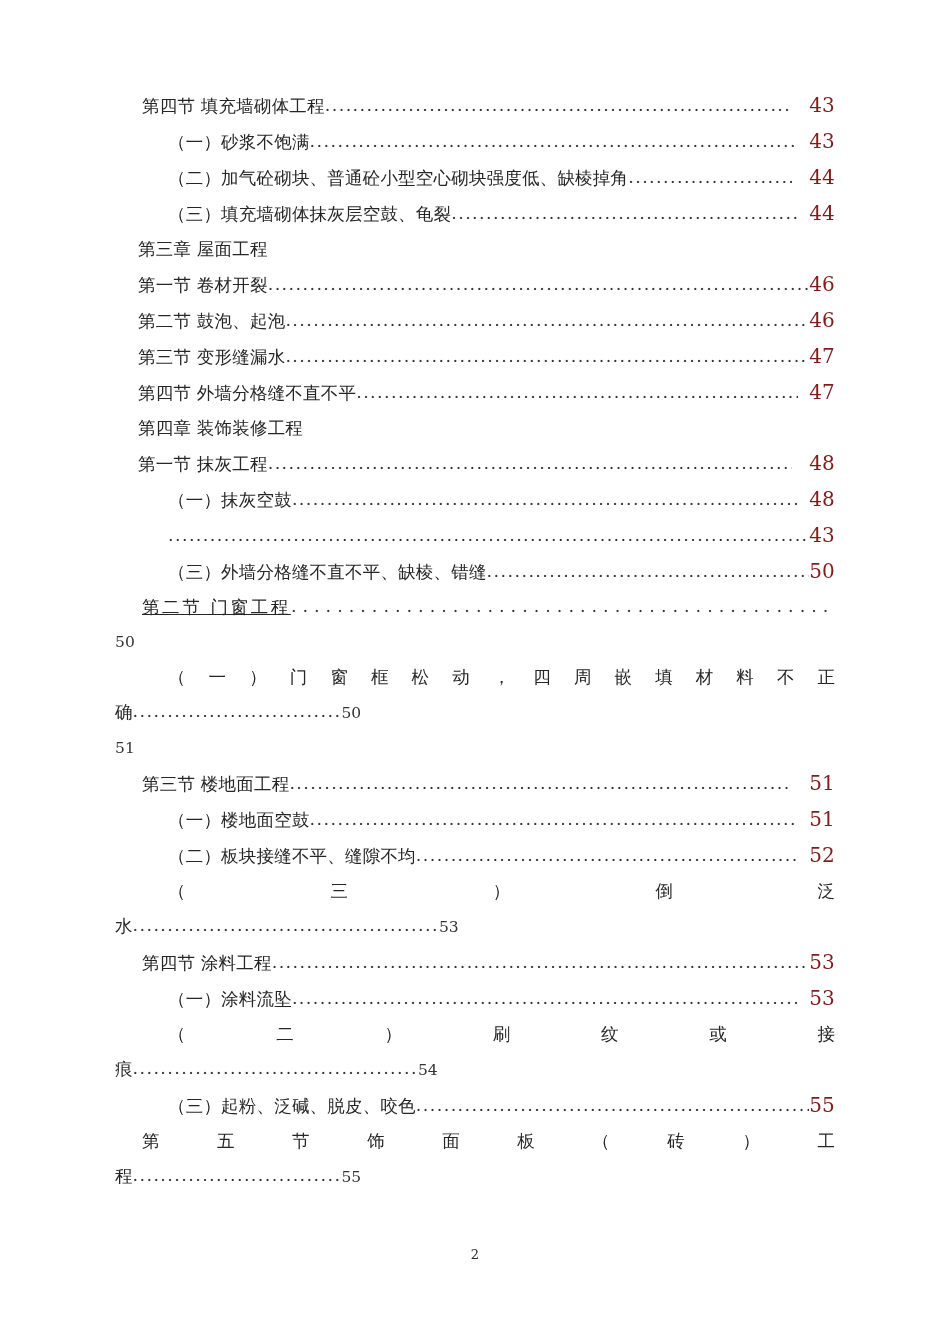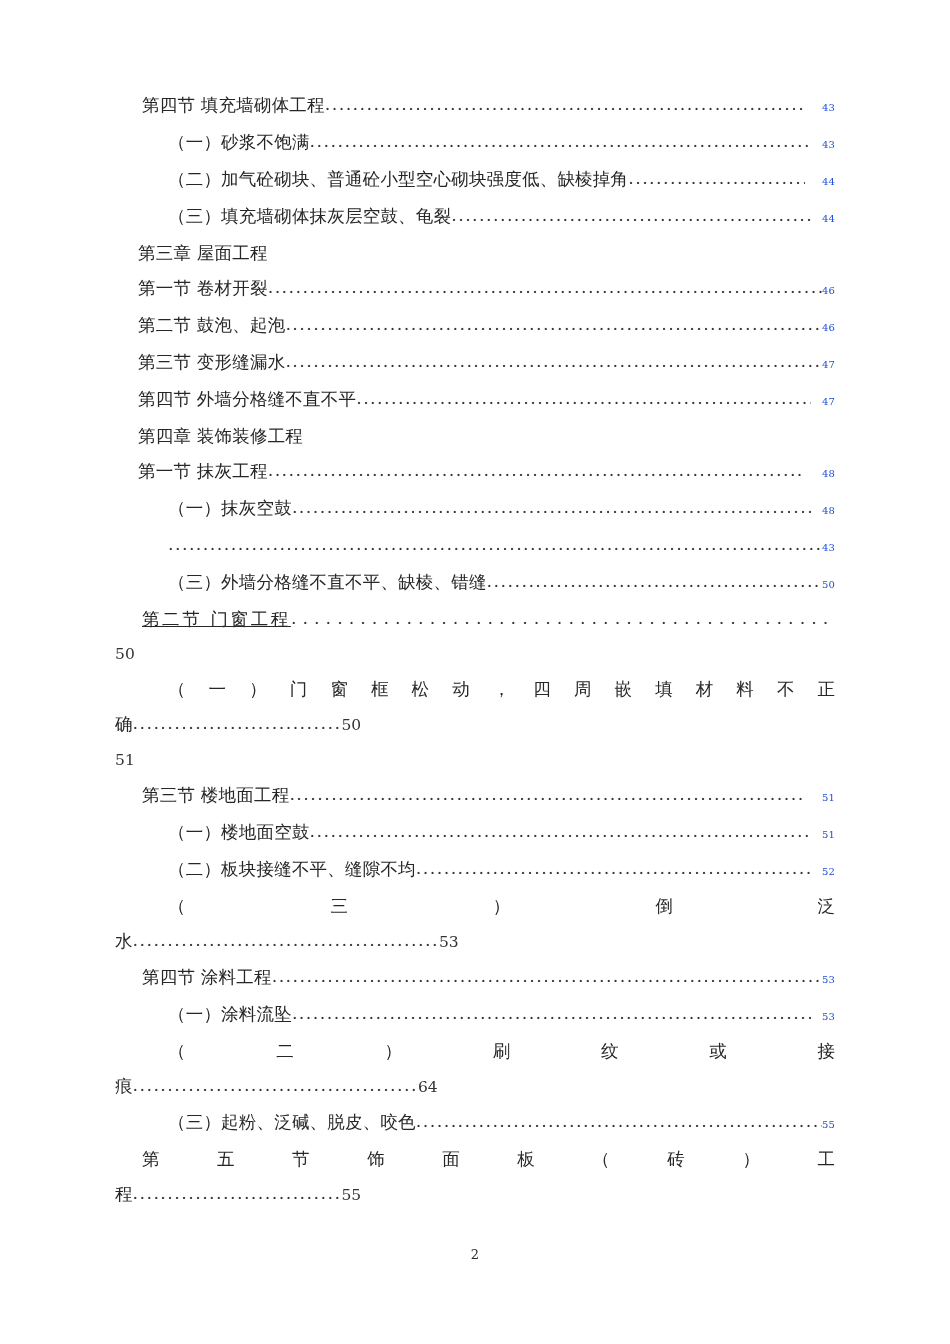--- a/index.html
+++ b/index.html
@@ -61,22 +61,22 @@
     letter-spacing: 1.4px;
     color: #333333;
     transform: translateY(-1px);
   }
   .leader::after {
     content: "........................................................................................................................";
   }
 
   .pageno {
     flex: 0 0 auto;
-    font-size: 10px;
-    color: #1d4ed8;
+    font-size: 20px;
+    color: #7f1d1d;
     text-align: left;
   }
 
   
   .gap-0 .pageno { padding-left: 0px; }
   .gap-2 .pageno { padding-left: 11px; }
   .gap-3 .pageno { padding-left: 17px; }
 
   
   .stretch {
@@ -278,21 +278,21 @@
           <span>）</span>
           <span>刷</span>
           <span>纹</span>
           <span>或</span>
           <span>接</span>
         </span>
       </div>
       <div class="cont-inline cont">
         <span>痕</span>
         <span class="leader-short">.........................................</span>
-        <span class="cont-num">64</span>
+        <span class="cont-num">54</span>
       </div>
       <div class="line lvl-item gap-0">
         <span class="label">（三）起粉、泛碱、脱皮、咬色</span>
         <span class="leader"></span>
         <span class="pageno">55</span>
       </div>
       <div class="stretch lvl-section-i">
         <span class="stretch-inner">
           <span>第</span>
           <span>五</span>

